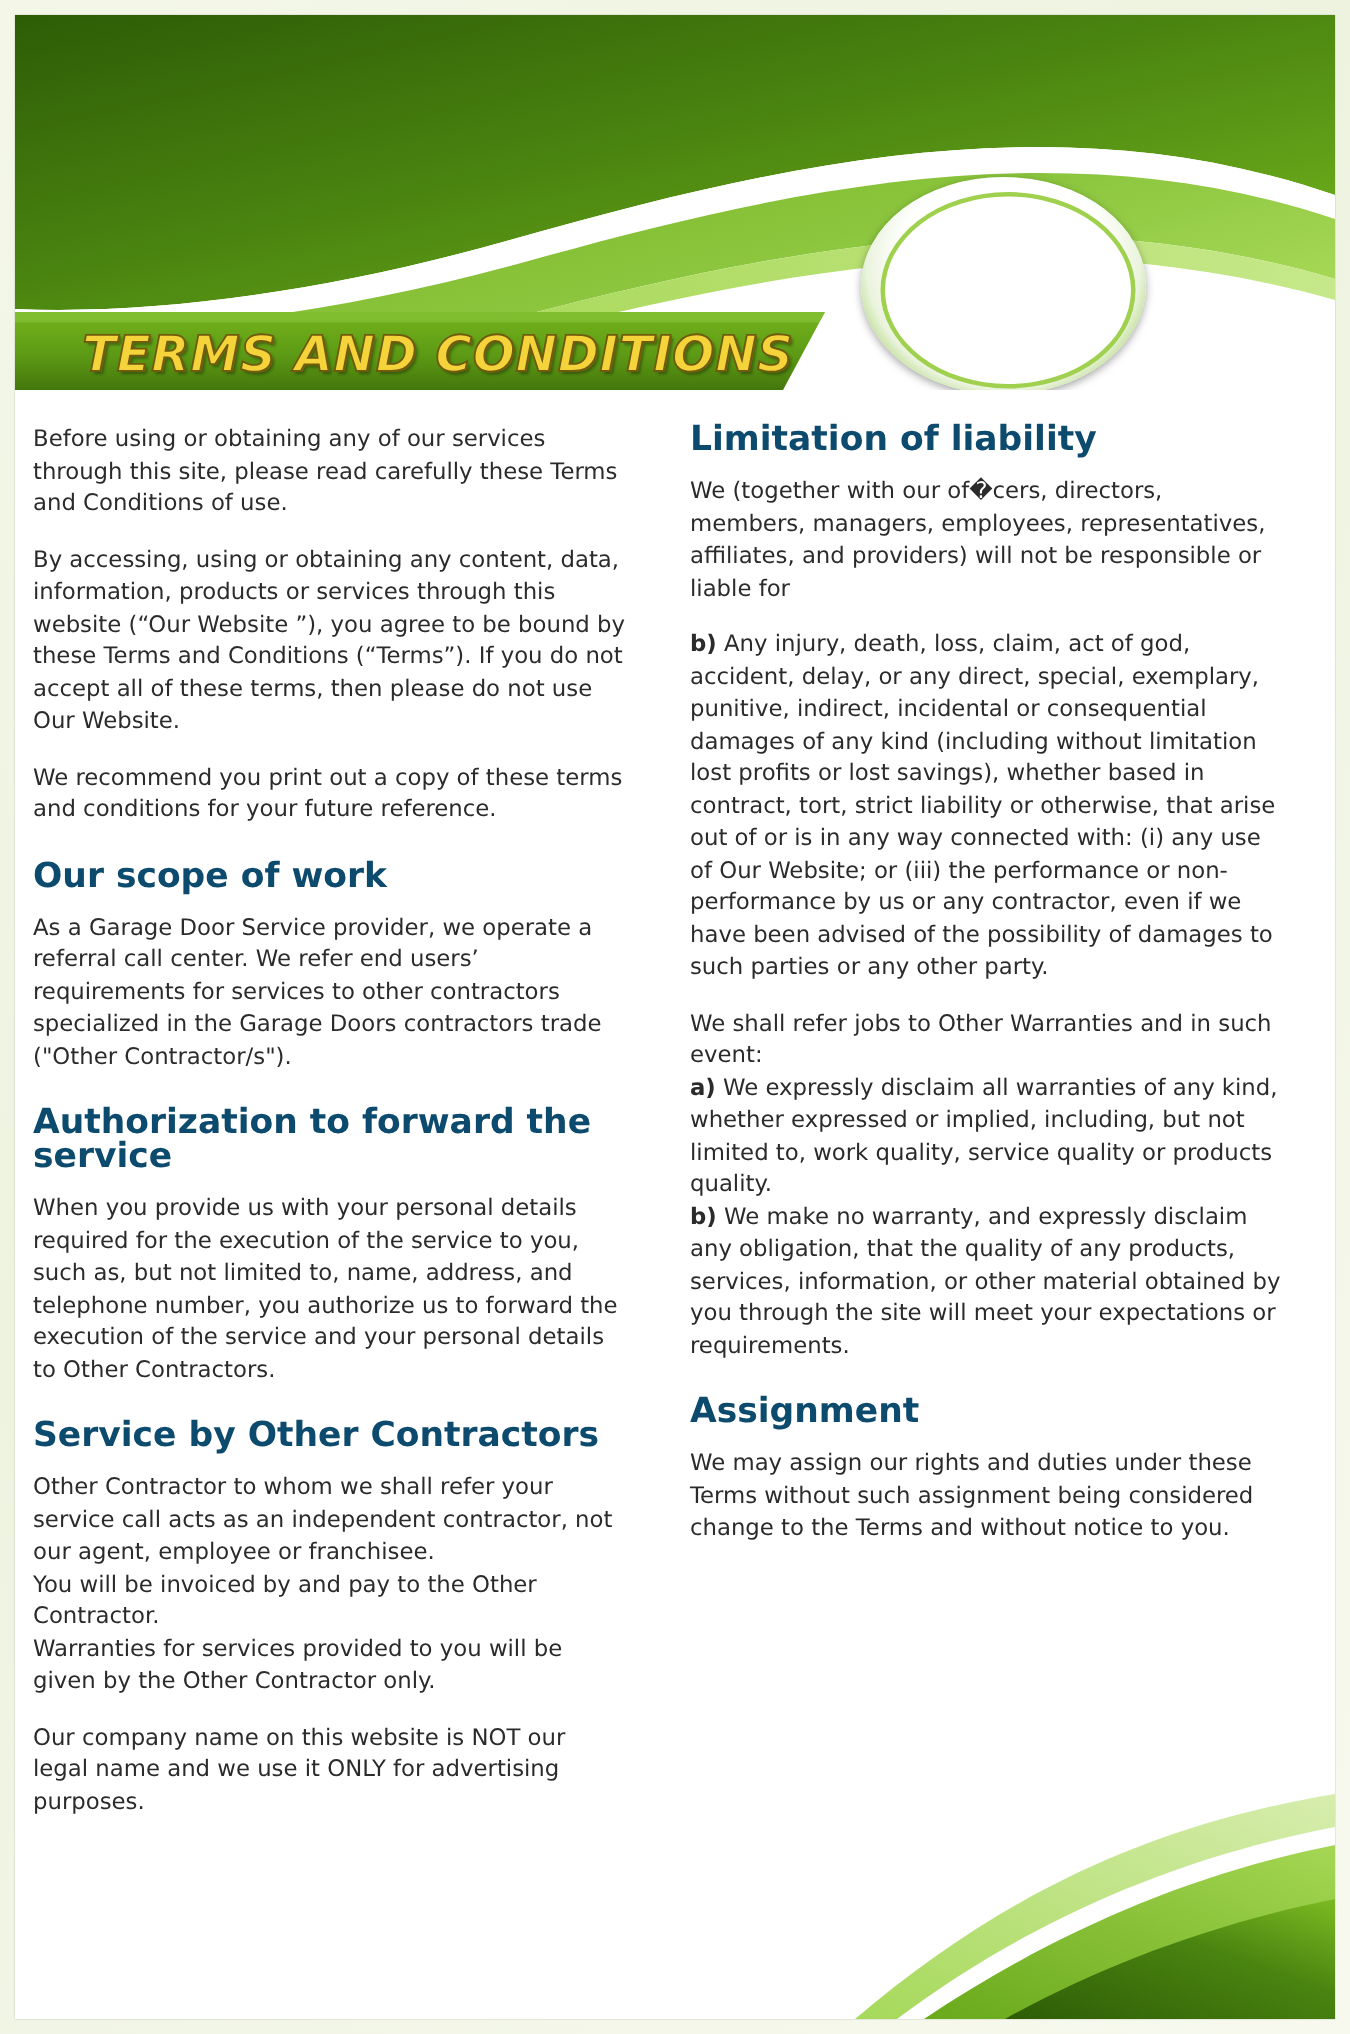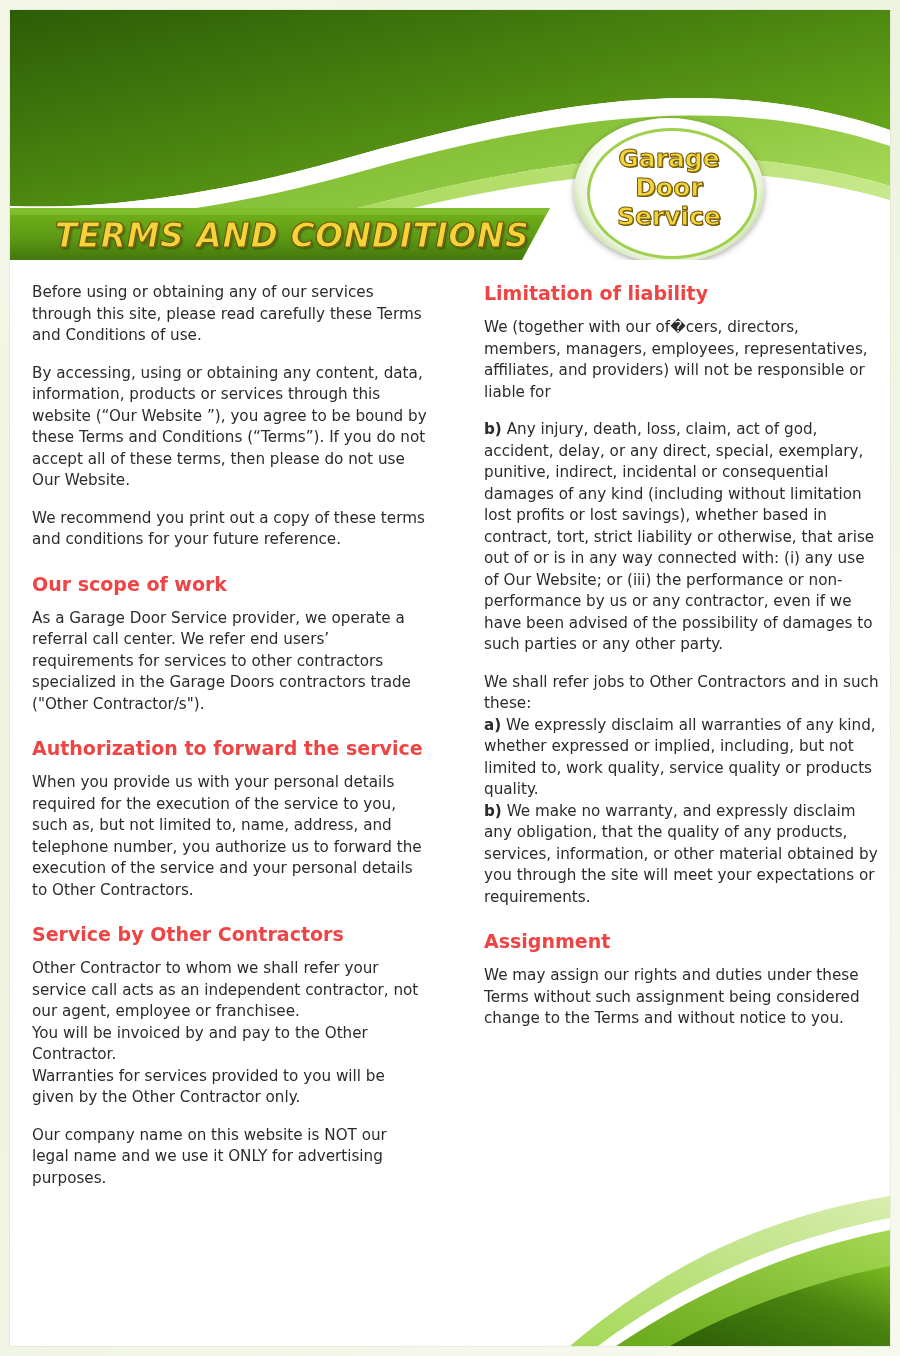--- a/index.html
+++ b/index.html
@@ -118,37 +118,37 @@
   }
 
   
   .content {
     position: absolute;
     left: 10px;
     top: 262px;
     width: 880px;
     height: 1040px;
     display: flex;
-    gap: 56px;
-    padding: 20px 22px 0 22px;
+    gap: 42px;
+    padding: 20px 22px 0 12px;
     box-sizing: border-box;
     z-index: 3;
   }
   .col {
     width: 396px;
     flex: 0 0 396px;
   }
   .col-left { padding-left: 0px; }
   .col-right { }
 
   h2.section {
     font-family: "DejaVu Sans", sans-serif;
-    font-size: 19px;
+    font-size: 23px;
     font-weight: bold;
-    color: #ef4444;
+    color: #0c4a6e;
     margin: 22px 0 12px 0;
     line-height: 23px;
   }
   h2.section.first { margin-top: 0; }
 
   p.para {
     font-family: "DejaVu Sans", sans-serif;
     font-size: 15.2px;
     line-height: 21.5px;
     color: #2b2b2b;
@@ -214,25 +214,20 @@
       <path d="M0,198 L540,198 L536,205 L0,205 Z" fill="#8cc63f" opacity="0.55"></path>
     </svg>
 
     <div class="title-wrap">
       <div class="doc-title">TERMS AND CONDITIONS</div>
     </div>
 
     <div class="logo">
       <div class="logo-circle-outer"></div>
       <div class="logo-ring"></div>
-      <div class="logo-text">
-        <div>Garage</div>
-        <div>Door</div>
-        <div>Service</div>
-      </div>
     </div>
   </div>
 
   <div class="content">
 
     <div class="col col-left">
 
       <p class="para">Before using or obtaining any of our services through this site, please read carefully these Terms and Conditions of use.</p>
       <p class="para">By accessing, using or obtaining any content, data, information, products or services through this website (“Our Website ”), you agree to be bound by these Terms and Conditions (“Terms”). If you do not accept all of these terms, then please do not use Our Website.</p>
       <p class="para">We recommend you print out a copy of these terms and conditions for your future reference.</p>
@@ -250,21 +245,21 @@
       <p class="para">Our company name on this website is NOT our legal name and we use it ONLY for advertising purposes.</p>
 
     </div>
 
     <div class="col col-right">
 
       <h2 class="section first">Limitation of liability</h2>
       <p class="para">We (together with our of�cers, directors, members, managers, employees, representatives, affiliates, and providers) will not be responsible or liable for</p>
       <p class="para"><span class="lbl">b)</span><span> Any injury, death, loss, claim, act of god, accident, delay, or any direct, special, exemplary, punitive, indirect, incidental or consequential damages of any kind (including without limitation lost profits or lost savings), whether based in contract, tort, strict liability or otherwise, that arise out of or is in any way connected with: (i) any use of Our Website; or (iii) the performance or non-performance by us or any contractor, even if we have been advised of the possibility of damages to such parties or any other party.</span></p>
 
-      <p class="para tight">We shall refer jobs to Other Contractors and in such these:</p>
+      <p class="para tight">We shall refer jobs to Other Warranties and in such event:</p>
       <p class="para tight"><span class="lbl">a)</span><span> We expressly disclaim all warranties of any kind, whether expressed or implied, including, but not limited to, work quality, service quality or products quality.</span></p>
       <p class="para"><span class="lbl">b)</span><span> We make no warranty, and expressly disclaim any obligation, that the quality of any products, services, information, or other material obtained by you through the site will meet your expectations or requirements.</span></p>
 
       <h2 class="section">Assignment</h2>
       <p class="para">We may assign our rights and duties under these Terms without such assignment being considered change to the Terms and without notice to you.</p>
 
     </div>
   </div>
 
   <div class="footer-deco">

